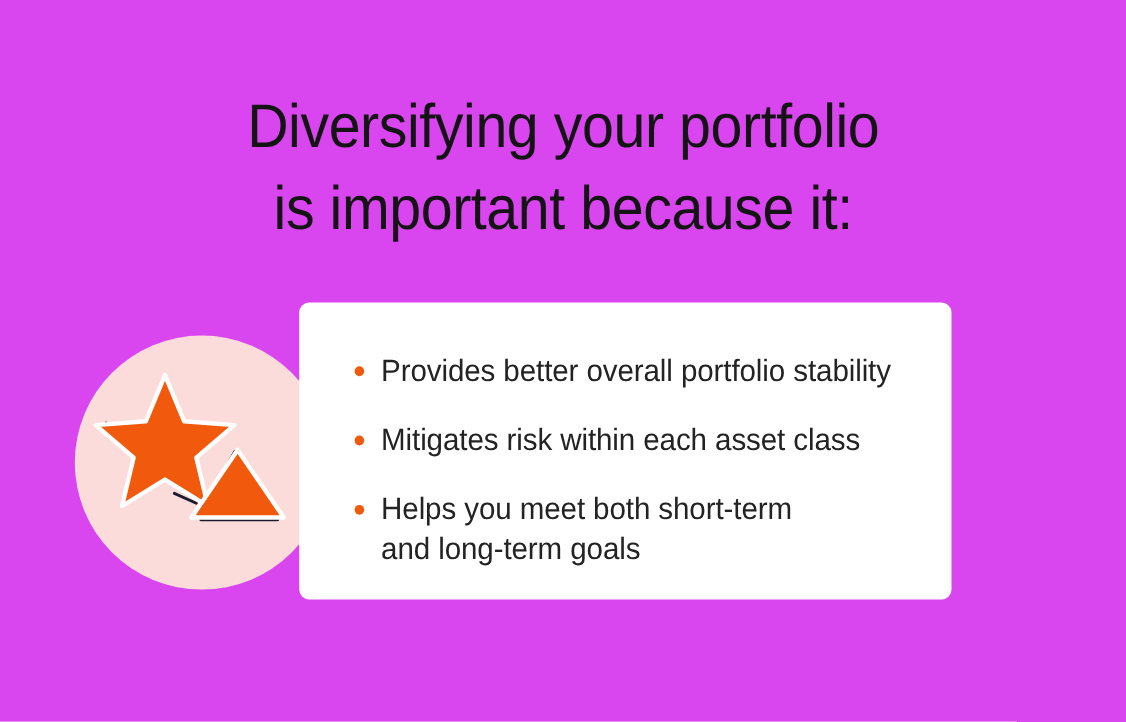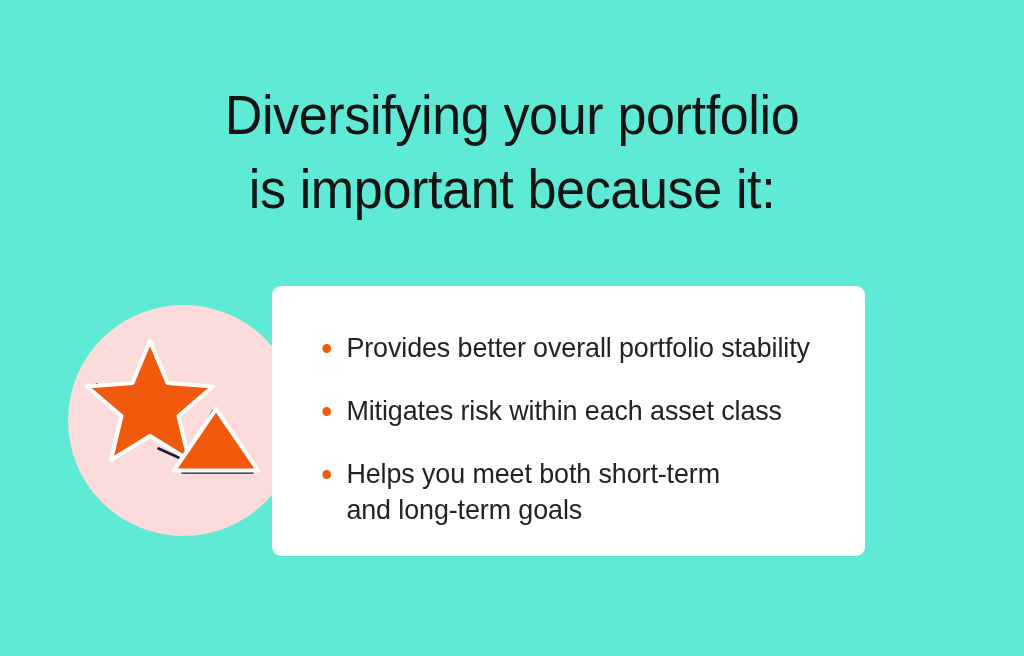--- a/index.html
+++ b/index.html
@@ -13,21 +13,21 @@
   body {
     background: #f0f0f0;
     font-family: "Liberation Sans", "DejaVu Sans", sans-serif;
     position: relative;
   }
 
   #stage {
     position: relative;
     width: 1024px;
     height: 656px;
-    background: #5eead4;
+    background: #d946ef;
   }
 
   
   .heading {
     position: absolute;
     left: 0;
     top: 78px;
     width: 1024px;
     text-align: center;
     color: #141414;
@@ -61,21 +61,21 @@
     top: 0;
     width: 231px;
     height: 231px;
     overflow: visible;
   }
 
   
   .card {
     position: absolute;
     left: 272px;
-    top: 286px;
+    top: 275px;
     width: 593px;
     height: 270px;
     background: #ffffff;
     border-radius: 9px;
   }
 
   
   .bullet-list {
     position: absolute;
     left: 60px;

